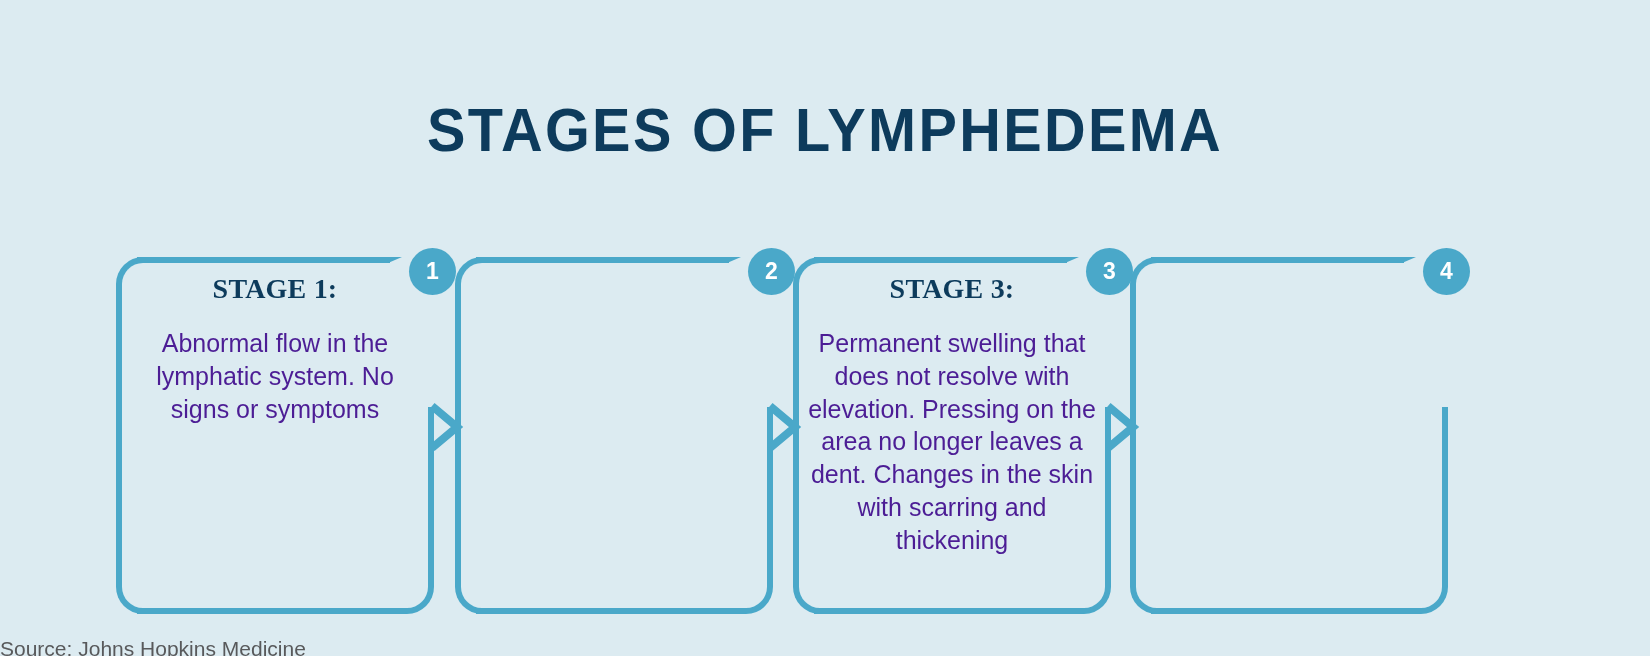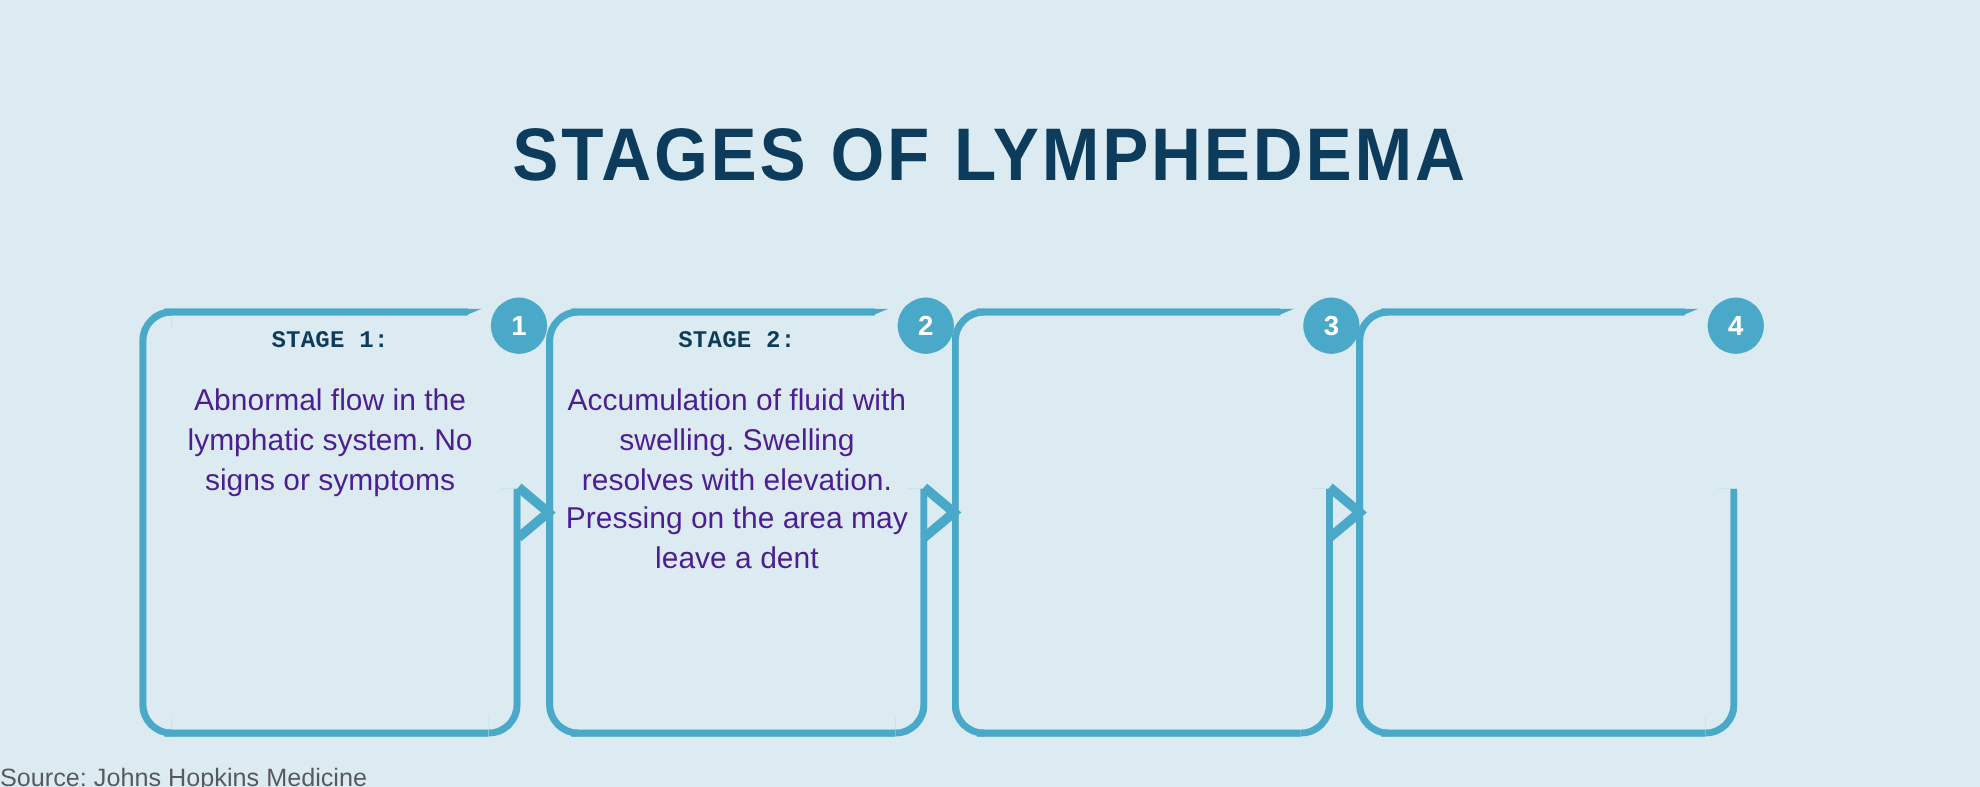--- a/index.html
+++ b/index.html
@@ -140,26 +140,26 @@
   .stage-content {
     position: absolute;
     left: 14px;
     top: 16px;
     width: 290px;
     text-align: center;
     z-index: 4;
   }
 
   .stage-heading {
-    font-size: 20px;
+    font-size: 28px;
     font-weight: bold;
     color: #0d3b5c;
     letter-spacing: 0.2px;
     margin-bottom: 22px;
-    font-family: Liberation Mono, monospace;
+    font-family: Liberation Serif, serif;
   }
 
   .stage-body {
     font-size: 25px;
     color: #4c1d95;
     line-height: 1.31;
     font-family: "Liberation Sans", sans-serif;
   }
 
   
@@ -208,34 +208,32 @@
       </div>
     </div>
 
     <div class="stage stage-1">
       <div class="box-left"></div>
       <div class="box-top"></div>
       <div class="box-top-cut"></div>
       <div class="box-right"></div>
       <div class="box-bottom"></div>
       <div class="badge">2</div>
-      <div class="stage-content">
-        <div class="stage-heading">STAGE 2:</div>
-        <div class="stage-body">Accumulation of fluid with swelling. Swelling resolves with elevation. Pressing on the area may leave a dent</div>
-      </div>
     </div>
 
     <div class="stage stage-2">
       <div class="box-left"></div>
       <div class="box-top"></div>
       <div class="box-top-cut"></div>
       <div class="box-right"></div>
       <div class="box-bottom"></div>
       <div class="badge">3</div>
       <div class="stage-content">
+        <div class="stage-heading">STAGE 3:</div>
+        <div class="stage-body">Permanent swelling that does not resolve with elevation. Pressing on the area no longer leaves a dent. Changes in the skin with scarring and thickening</div>
       </div>
     </div>
 
     <div class="stage stage-3">
       <div class="box-left"></div>
       <div class="box-top"></div>
       <div class="box-top-cut"></div>
       <div class="box-right"></div>
       <div class="box-bottom"></div>
       <div class="badge">4</div>

